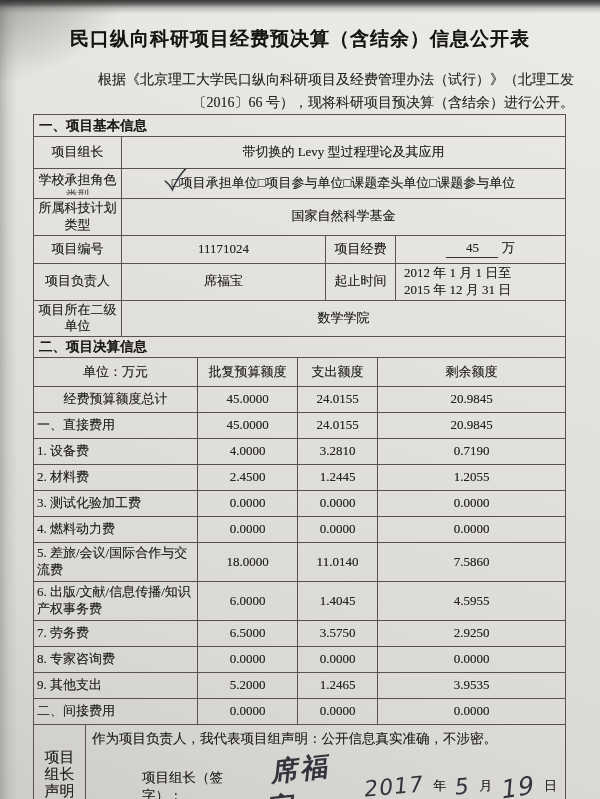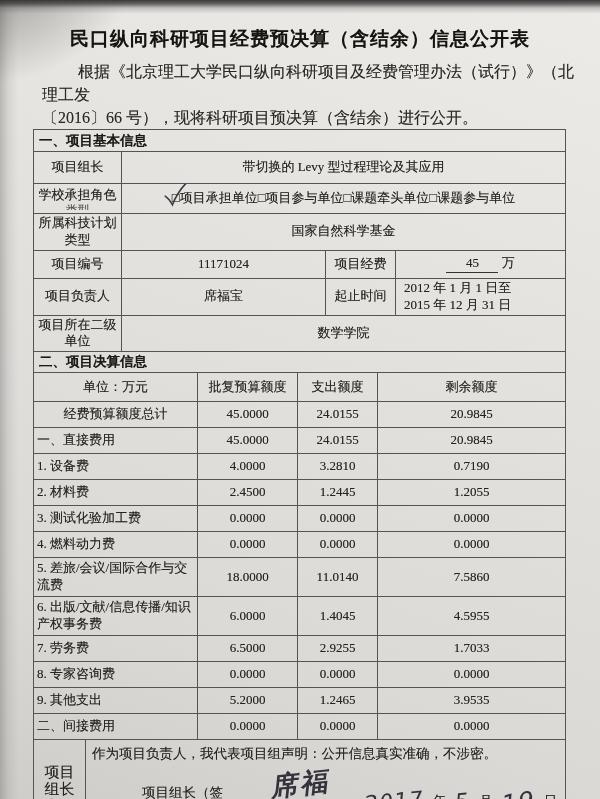--- a/index.html
+++ b/index.html
@@ -8,21 +8,21 @@
     background:
       radial-gradient(240px 180px at -30px -40px, rgba(55,53,51,.55), rgba(55,53,51,0) 70%),
       linear-gradient(180deg, rgba(47,47,47,.95) 0px, rgba(72,71,70,.8) 4px, rgba(120,118,116,.35) 8px, rgba(120,118,116,0) 14px),
       linear-gradient(90deg, rgba(100,98,96,.35) 0px, rgba(100,98,96,.12) 8px, rgba(100,98,96,0) 18px),
       linear-gradient(200deg, #ecebe8 0%, #e4e2df 38%, #dbd9d6 78%, #cfcdca 100%);
     font-family:"Liberation Serif", serif;color:#24231f;
   }
   .sheet{position:absolute;inset:0;text-shadow:0 0 .4px rgba(45,43,41,.45);}
   .title{margin:26px 10px 0;text-align:center;font:bold 19px "Liberation Sans",sans-serif;
          letter-spacing:1px;color:#15140e;}
-  .intro{margin:8px 26px 0 42px;font-size:16px;line-height:23px;color:#2a2924;}
+  .intro{margin:16px 26px 0 42px;font-size:14px;line-height:23px;color:#2a2924;text-align:right;}
   .intro .l1{text-indent:36px;}
   
   .t{border-collapse:collapse;table-layout:fixed;width:532px;margin-left:33px;}
   .t td{border:1px solid #57534d;font:13px/1.3 "Liberation Serif",serif;color:#24231f;
         text-align:center;padding:1px 3px;overflow:hidden;vertical-align:middle;}
   .t2,.t3{margin-top:-1px;border-radius:24px;}
   .sec td{text-align:left;font:bold 13.5px "Liberation Sans",sans-serif;padding-left:5px;color:#1b1a14;}
   .left{text-align:left !important;padding-left:3px !important;}
   .lbl{text-align:center;}
   .clip{height:6px;line-height:13px;overflow:hidden;opacity:.75;font-size:12px;}
@@ -190,22 +190,22 @@
       </tr>
       <tr class="rh36">
         <td class="left">6. 出版/文献/信息传播/知识产权事务费</td>
         <td>6.0000</td>
         <td>1.4045</td>
         <td>4.5955</td>
       </tr>
       <tr class="rh23">
         <td class="left">7. 劳务费</td>
         <td>6.5000</td>
-        <td>2.9255</td>
-        <td>1.7033</td>
+        <td>3.5750</td>
+        <td>2.9250</td>
       </tr>
       <tr class="rh23">
         <td class="left">8. 专家咨询费</td>
         <td>0.0000</td>
         <td>0.0000</td>
         <td>0.0000</td>
       </tr>
       <tr class="rh23">
         <td class="left">9. 其他支出</td>
         <td>5.2000</td>

